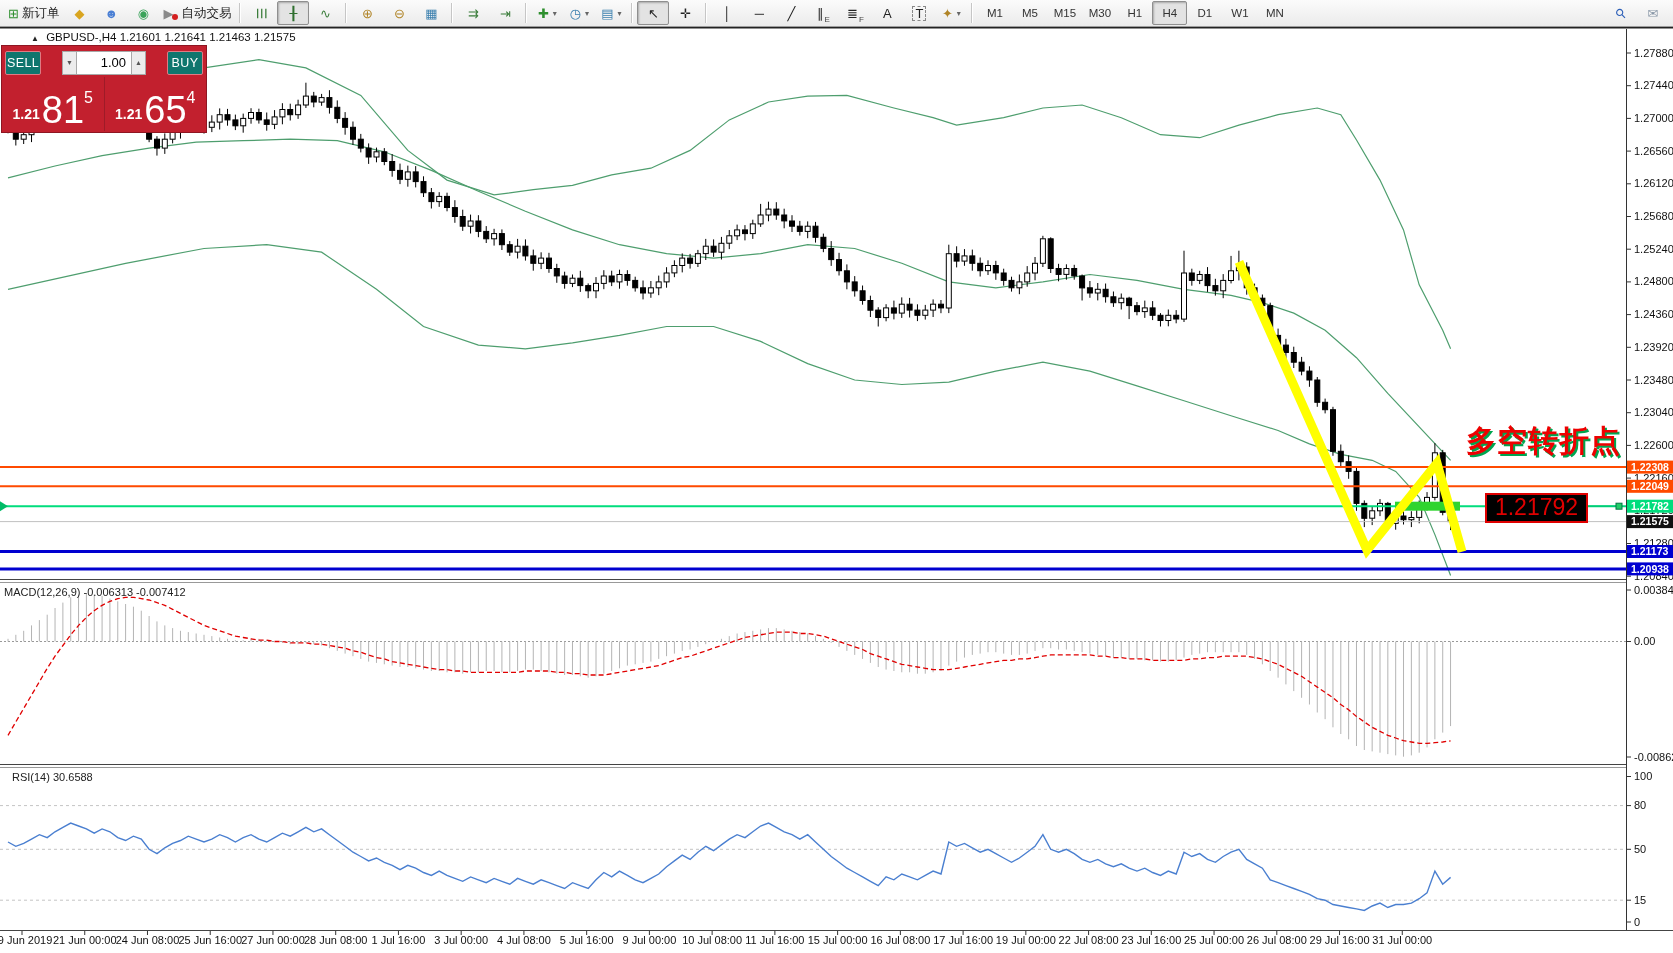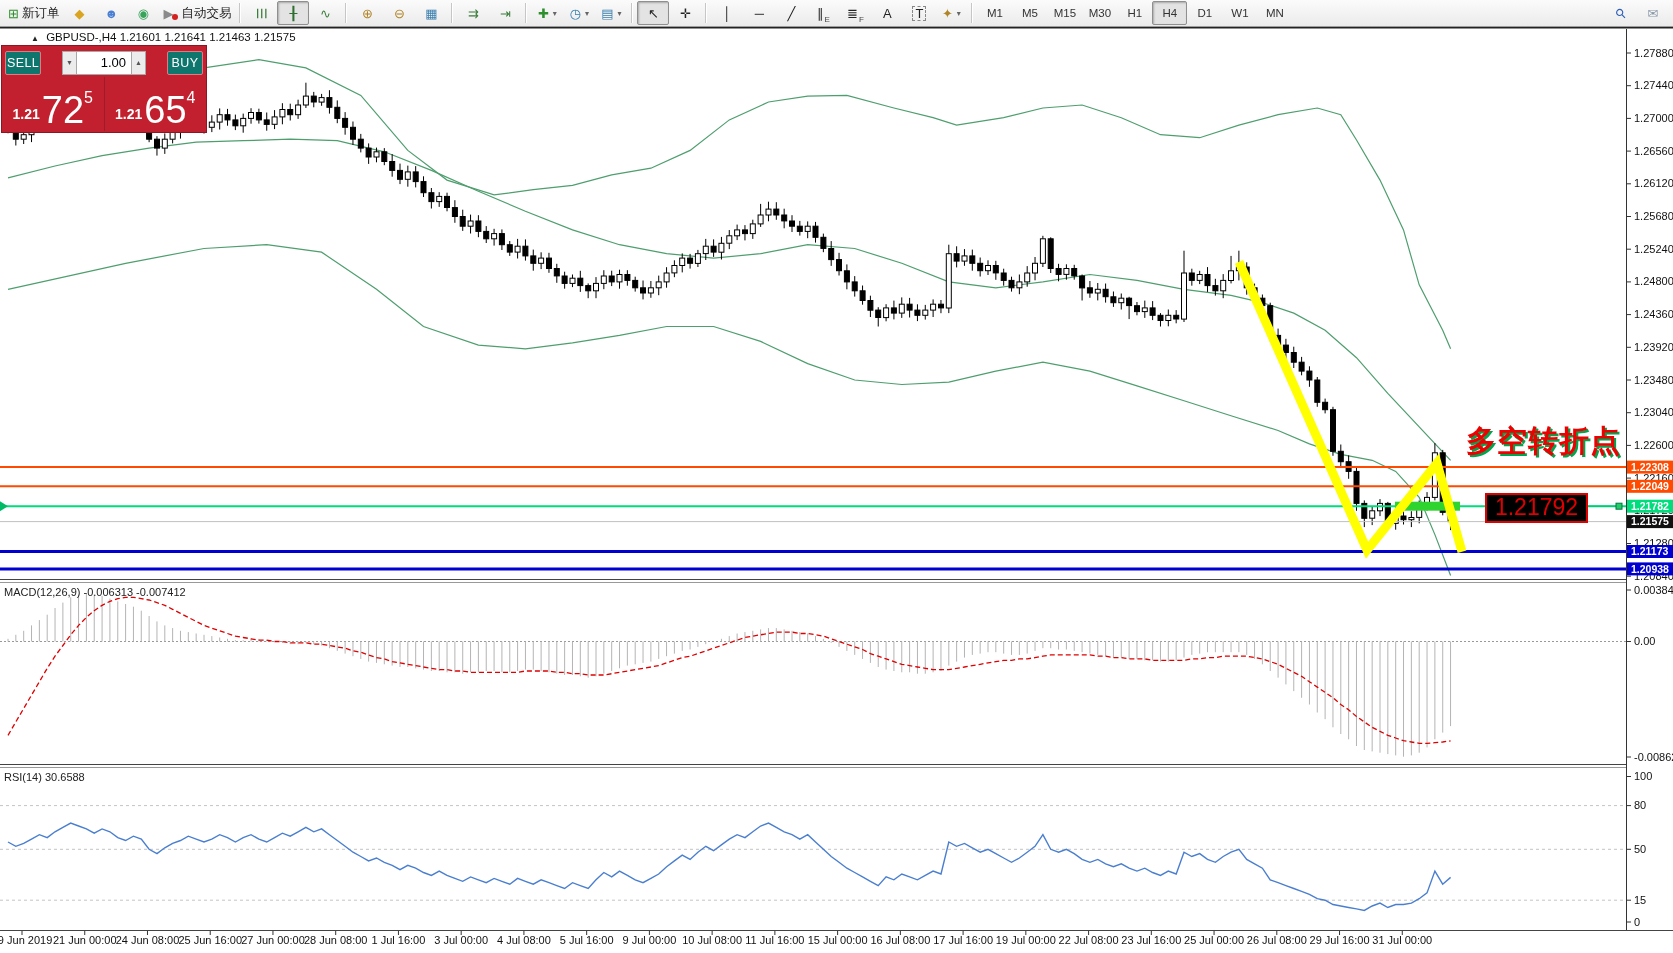--- a/index.html
+++ b/index.html
@@ -41,21 +41,21 @@
   .p-small{font-size:14px;font-weight:bold;margin-right:2px;padding-bottom:5px;line-height:1;}
   .p-big{font-size:38px;line-height:.82;}
   .p-sup{font-size:16px;line-height:1;margin-bottom:20px;}
   
   #turn-note{position:absolute;left:1466px;top:394px;font-size:30px;font-weight:bold;color:#ee0000;
     text-shadow:2px 2px 0 #00a550;white-space:nowrap;z-index:4;letter-spacing:1px;}
   #price-box{position:absolute;left:1485px;top:466px;width:99px;height:26px;border:2px solid #e00000;
     background:#000000;color:#e00000;font-size:23px;text-align:center;line-height:25px;z-index:4;}
   .ind-label{position:absolute;left:4px;font-size:11px;color:#222;z-index:3;white-space:nowrap;text-align:center;}
   #macd-label{top:559px;}
-  #rsi-label{top:744px;}
+  #rsi-label{top:744px;margin-left:8px;}
 </style>
 </head>
 <body>
 
 <div id="toolbar">
     <div class="tb-btn">
       <span class="tb-glyph" style="color: rgb(46, 143, 46);">⊞</span>
       <span class="tb-label">新订单</span>
     </div>
     <div class="tb-btn">
@@ -876,21 +876,21 @@
       <div class="vol">
         <div class="vol-btn">▼</div>
         <div class="vol-val">1.00</div>
         <div class="vol-btn">▲</div>
       </div>
       <div class="trade-btn">BUY</div>
     </div>
     <div class="ocp-row2">
       <div class="price-cell left">
         <span class="p-small">1.21</span>
-        <span class="p-big">72</span>
+        <span class="p-big">81</span>
         <span class="p-sup">5</span>
       </div>
       <div class="price-cell">
         <span class="p-small">1.21</span>
         <span class="p-big">65</span>
         <span class="p-sup">4</span>
       </div>
     </div>
   </div>
 

